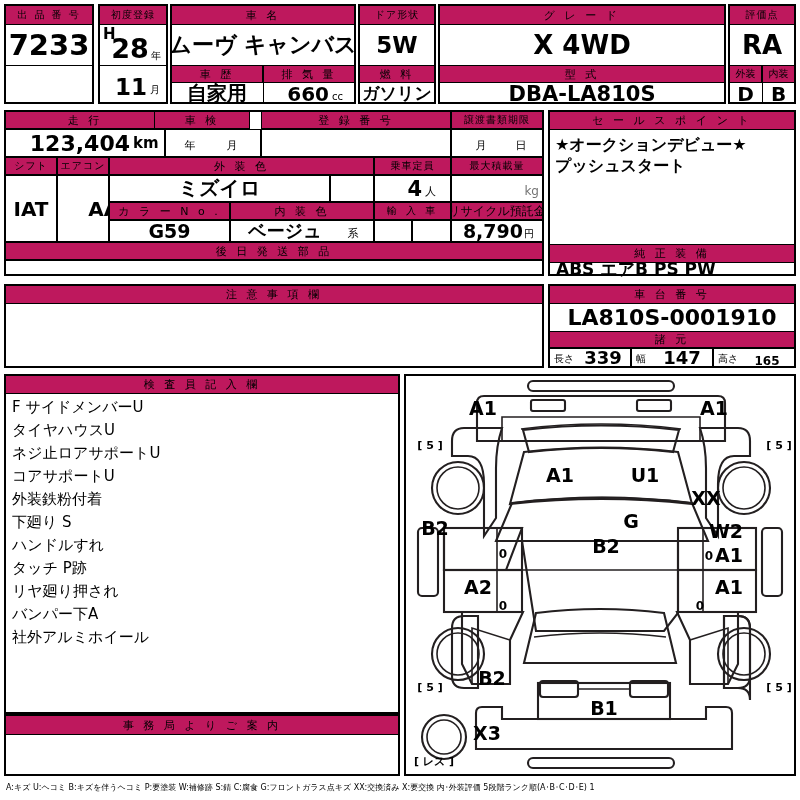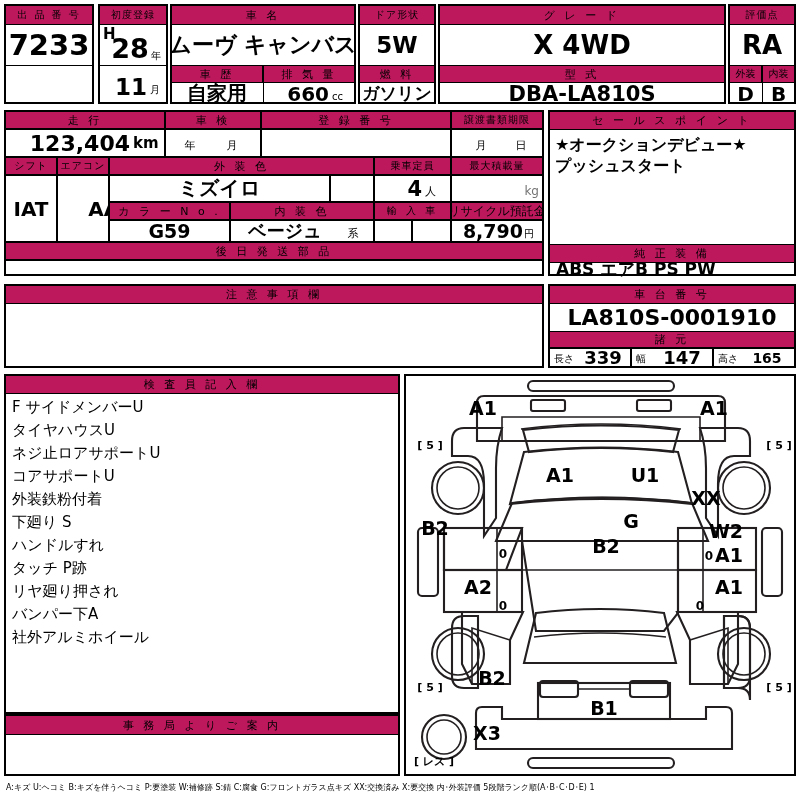--- a/index.html
+++ b/index.html
@@ -97,21 +97,21 @@
   <div class="val" style="left:729px;top:25px;width:66px;height:40px;font-size:26px;">RA</div>
   <div class="hd tight" style="left:729px;top:65px;width:33px;height:18px;font-size:10px;letter-spacing:0;">外装</div>
   <div class="hd tight" style="left:762px;top:65px;width:33px;height:18px;font-size:10px;letter-spacing:0;">内装</div>
   <div class="val" style="left:729px;top:83px;width:33px;height:21px;font-size:20px;">D</div>
   <div class="val" style="left:762px;top:83px;width:33px;height:21px;font-size:20px;">B</div>
   <div class="vline" style="left:762px;top:65px;height:39px;"></div>
 
   <div class="bx" style="left:4px;top:110px;width:540px;height:166px;"></div>
 
   <div class="hd" style="left:5px;top:111px;width:160px;height:18px;">走 行</div>
-  <div class="hd" style="left:165px;top:111px;width:96px;height:18px;">車 検</div>
+  <div class="hd" style="left:154px;top:111px;width:96px;height:18px;">車 検</div>
   <div class="hd" style="left:261px;top:111px;width:190px;height:18px;">登 録 番 号</div>
   <div class="hd tight" style="left:451px;top:111px;width:92px;height:18px;font-size:10px;">譲渡書類期限</div>
 
   <div class="cell" style="left:5px;top:129px;width:160px;height:28px;"></div>
   <div class="val r" style="left:5px;top:129px;width:125px;height:28px;font-size:22px;">123,404</div>
   <div class="val l" style="left:133px;top:131px;width:30px;height:24px;font-size:15px;">km</div>
 
   <div class="cell" style="left:165px;top:129px;width:96px;height:28px;"></div>
   <div class="val" style="left:180px;top:135px;width:20px;height:20px;font-size:11px;font-weight:normal;">年</div>
   <div class="val" style="left:222px;top:135px;width:20px;height:20px;font-size:11px;font-weight:normal;">月</div>
@@ -190,21 +190,21 @@
   <div class="cell" style="left:549px;top:348px;width:82px;height:19px;"></div>
   <div class="val l" style="left:554px;top:351px;width:26px;height:15px;font-size:10px;font-weight:normal;">長さ</div>
   <div class="val" style="left:578px;top:348px;width:50px;height:19px;font-size:18px;">339</div>
 
   <div class="cell" style="left:631px;top:348px;width:82px;height:19px;"></div>
   <div class="val l" style="left:636px;top:351px;width:18px;height:15px;font-size:10px;font-weight:normal;">幅</div>
   <div class="val" style="left:656px;top:348px;width:52px;height:19px;font-size:18px;">147</div>
 
   <div class="cell" style="left:713px;top:348px;width:82px;height:19px;"></div>
   <div class="val l" style="left:718px;top:351px;width:26px;height:15px;font-size:10px;font-weight:normal;">高さ</div>
-  <div class="val" style="left:742px;top:348px;width:50px;height:19px;font-size:14px;text-align:center;">165</div>
+  <div class="val" style="left:742px;top:348px;width:50px;height:26px;font-size:12px;text-align:center;">165</div>
 
   <div class="bx" style="left:4px;top:374px;width:396px;height:340px;"></div>
   <div class="hd" style="left:5px;top:375px;width:394px;height:19px;">検 査 員 記 入 欄</div>
   <div id="inspector-lines" style="position:absolute;left:12px;top:396px;width:382px;height:315px;">
       <div class="notes-line">F サイドメンバーU</div>
       <div class="notes-line">タイヤハウスU</div>
       <div class="notes-line">ネジ止ロアサポートU</div>
       <div class="notes-line">コアサポートU</div>
       <div class="notes-line">外装鉄粉付着</div>
       <div class="notes-line">下廻り S</div>

